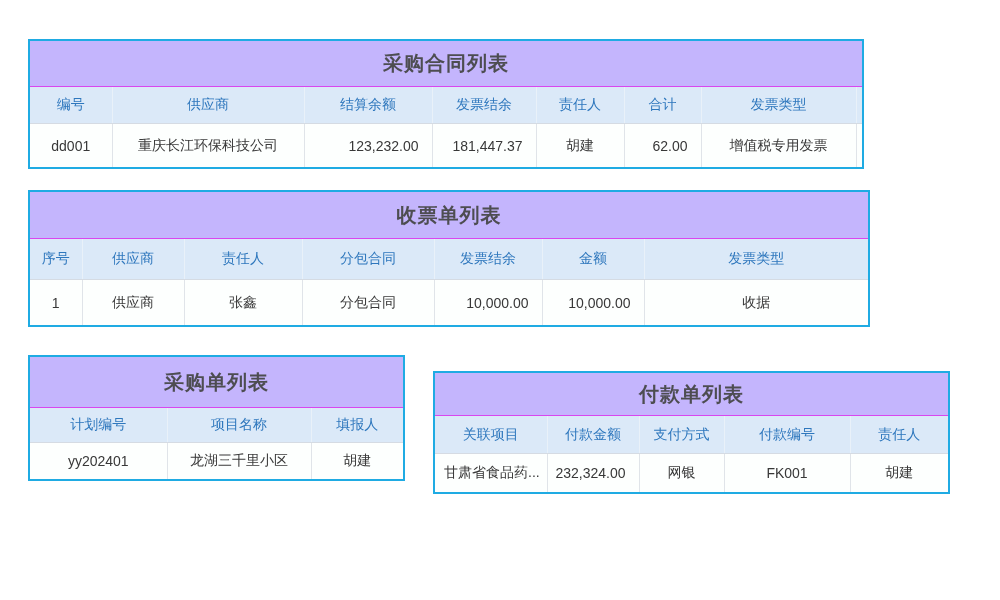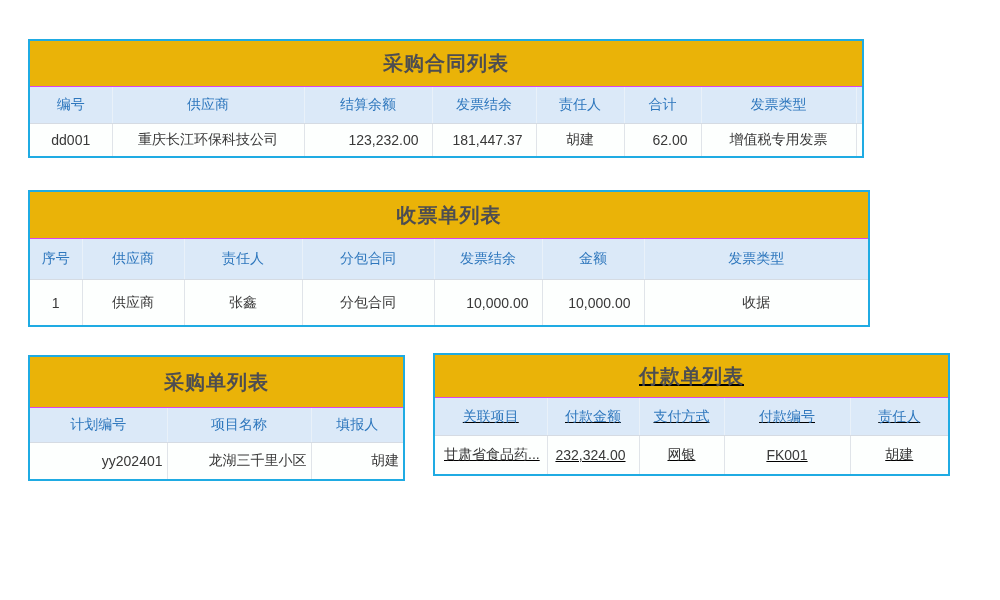--- a/index.html
+++ b/index.html
@@ -3,21 +3,21 @@
 <meta charset="utf-8">
 <style>
   html,body{margin:0;padding:0;}
   body{
     width:1000px;height:600px;position:relative;background:#ffffff;
     font-family:"Liberation Sans","DejaVu Sans",sans-serif;
     -webkit-font-smoothing:antialiased;
   }
   .tbl{
     position:absolute;box-sizing:border-box;
-    border:2px solid #1fabe3;background:#eab308;
+    border:2px solid #1fabe3;background:#c4b5fd;
   }
   .tbl-title{
     display:flex;align-items:center;justify-content:center;
     font-size:20px;font-weight:bold;color:#4d4d51;letter-spacing:1px;
   }
   table{width:100%;border-collapse:collapse;table-layout:fixed;}
   thead th{
     background:#dbe9f8;color:#2e77bd;font-weight:normal;font-size:14px;
     border-top:1px solid #d946ef;border-bottom:1px solid #d5dbe3;
     text-align:center;padding:0 4px;overflow:hidden;white-space:nowrap;
@@ -29,33 +29,33 @@
   }
   tbody td + td{border-left:1px solid #e0e4e9;}
   tbody tr + tr td{border-top:1px solid #d9dee5;}
   td.num{text-align:right;padding-right:13px;}
   td.left{text-align:left;padding-left:9px;text-overflow:ellipsis;margin-top:33px;}
 
   
   #t1{left:28px;top:39px;width:836px;}
   #t1 .tbl-title{height:45px;}
   #t1 thead th{height:36px;}
-  #t1 tbody td{height:32px;margin-left:28px;}
+  #t1 tbody td{height:43px;margin-left:28px;}
   
   #t2{left:28px;top:190px;width:842px;}
   #t2 .tbl-title{height:46px;}
   #t2 thead th{height:40px;}
   #t2 tbody td{height:45px;}
   
   #t3{left:28px;top:355px;width:377px;}
   #t3 .tbl-title{height:50px;}
   #t3 thead th{height:34px;}
-  #t3 tbody td{height:36px;text-align:right;}
+  #t3 tbody td{height:36px;}
   
-  #t4{left:433px;top:353px;width:517px;text-decoration:underline;}
+  #t4{left:433px;top:371px;width:517px;}
   #t4 .tbl-title{height:42px;}
   #t4 thead th{height:37px;margin-left:20px;}
   #t4 tbody td{height:38px;}
 </style>
 </head>
 <body>
 
 <div class="tbl" id="t1">
   <div class="tbl-title">采购合同列表</div>
   <table>

